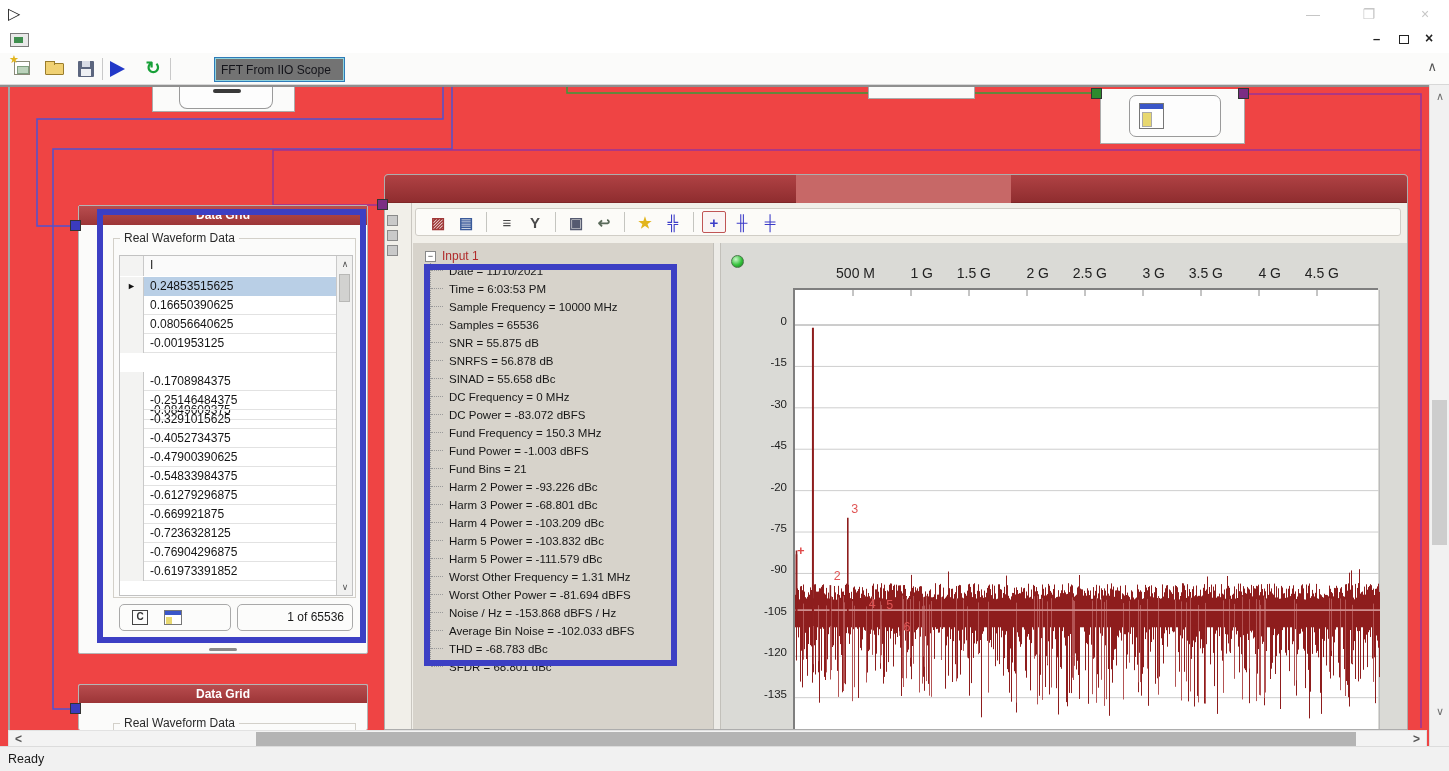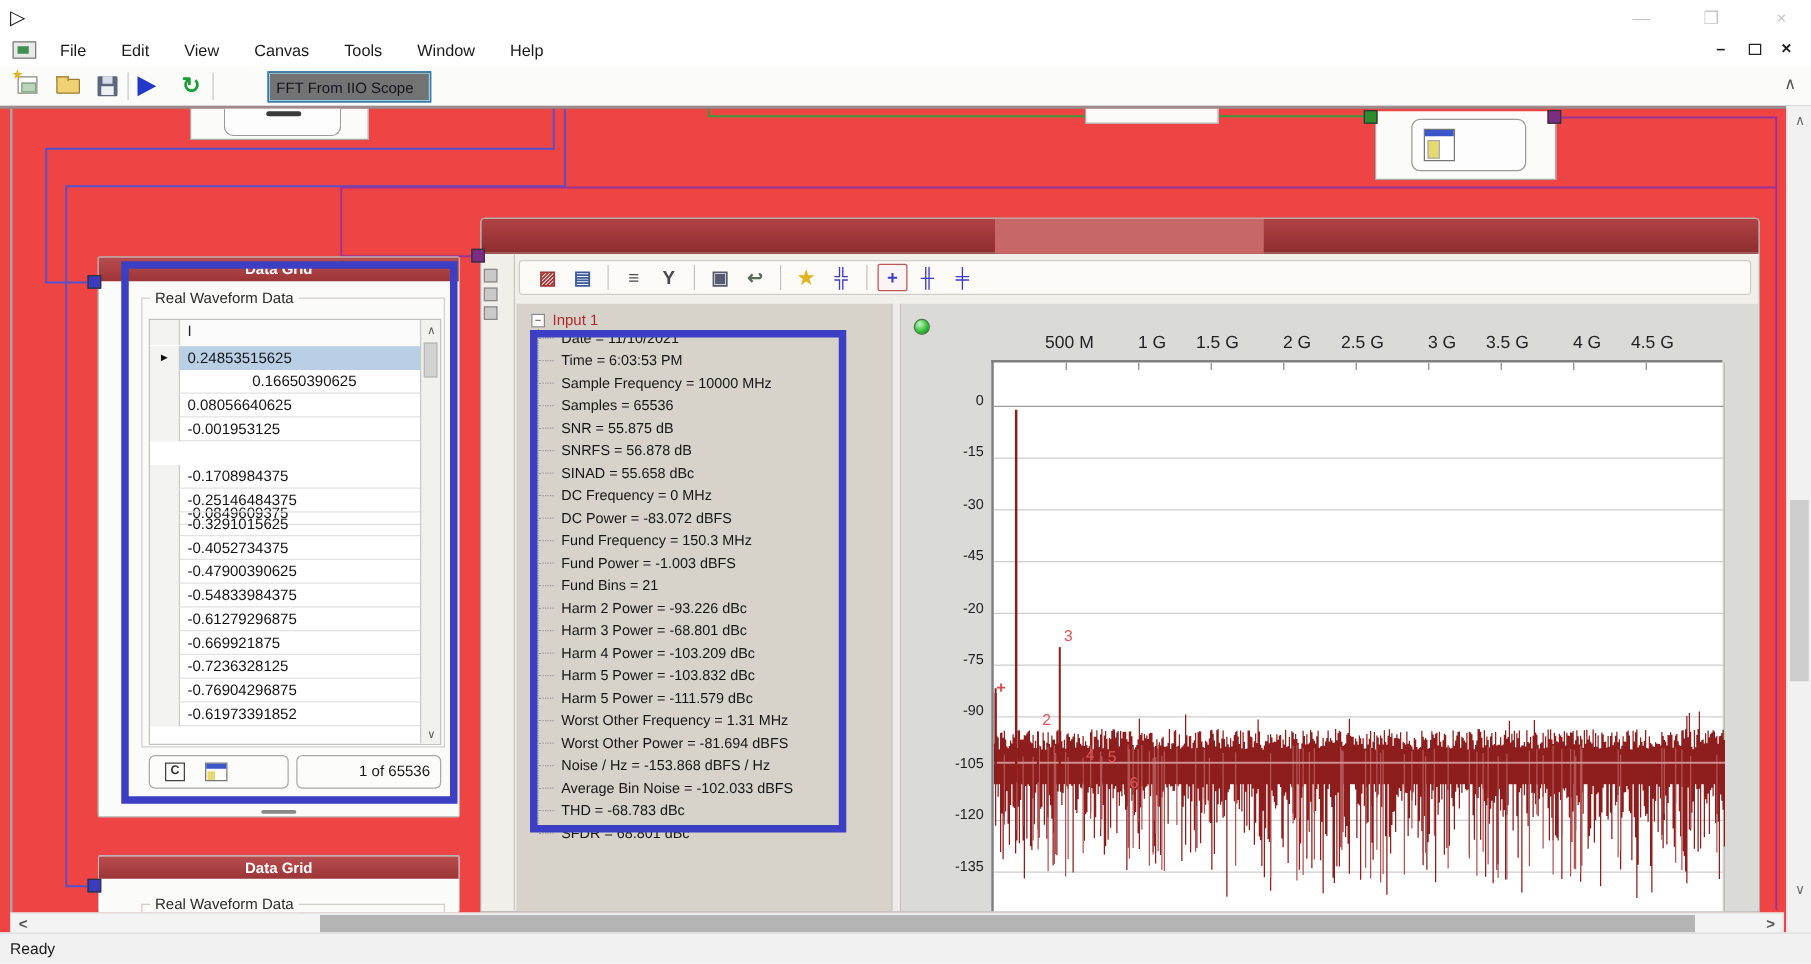--- a/index.html
+++ b/index.html
@@ -149,30 +149,20 @@
 
 <div id="titlebar">
   <span id="app-icon">▷</span>
   <span class="tb-btn" style="left:1296px;">—</span>
   <span class="tb-btn" style="left:1352px;">❐</span>
   <span class="tb-btn" style="left:1408px;">×</span>
 </div>
 
 <div id="menubar">
   <span id="menu-doc-icon"></span>
-  <div id="menus">
-
-  <span class="menu-item">File</span>
-      <span class="menu-item">Edit</span>
-      <span class="menu-item">View</span>
-      <span class="menu-item">Canvas</span>
-      <span class="menu-item">Tools</span>
-      <span class="menu-item">Window</span>
-      <span class="menu-item">Help</span>
-    </div>
   <div id="mdi-btns">
     <span id="mdi-min">–</span>
     <span id="mdi-restore"></span>
     <span id="mdi-close">×</span>
   </div>
 </div>
 
 <div id="toolbar">
   <span class="t-icon" id="icon-new">
     <span class="sheet"></span>
@@ -225,21 +215,21 @@
     <div id="dg1-table">
       <div class="dg-header">
         <div class="dg-hd-corner"></div>
         <div class="dg-hd-col">I</div>
       </div>
       <div id="dg1-rows">
           <div class="dg-row selected" style="top: 21px;">
             <div class="dg-rowhdr">►</div>
             <div class="dg-cell">0.24853515625</div>
           </div>
-          <div class="dg-row" style="top: 40px; text-align: center;">
+          <div class="dg-row" style="top: 40px;">
             <div class="dg-rowhdr"></div>
             <div class="dg-cell">0.16650390625</div>
           </div>
           <div class="dg-row" style="top: 59px;">
             <div class="dg-rowhdr"></div>
             <div class="dg-cell">0.08056640625</div>
           </div>
           <div class="dg-row" style="top: 78px;">
             <div class="dg-rowhdr"></div>
             <div class="dg-cell">-0.001953125</div>

